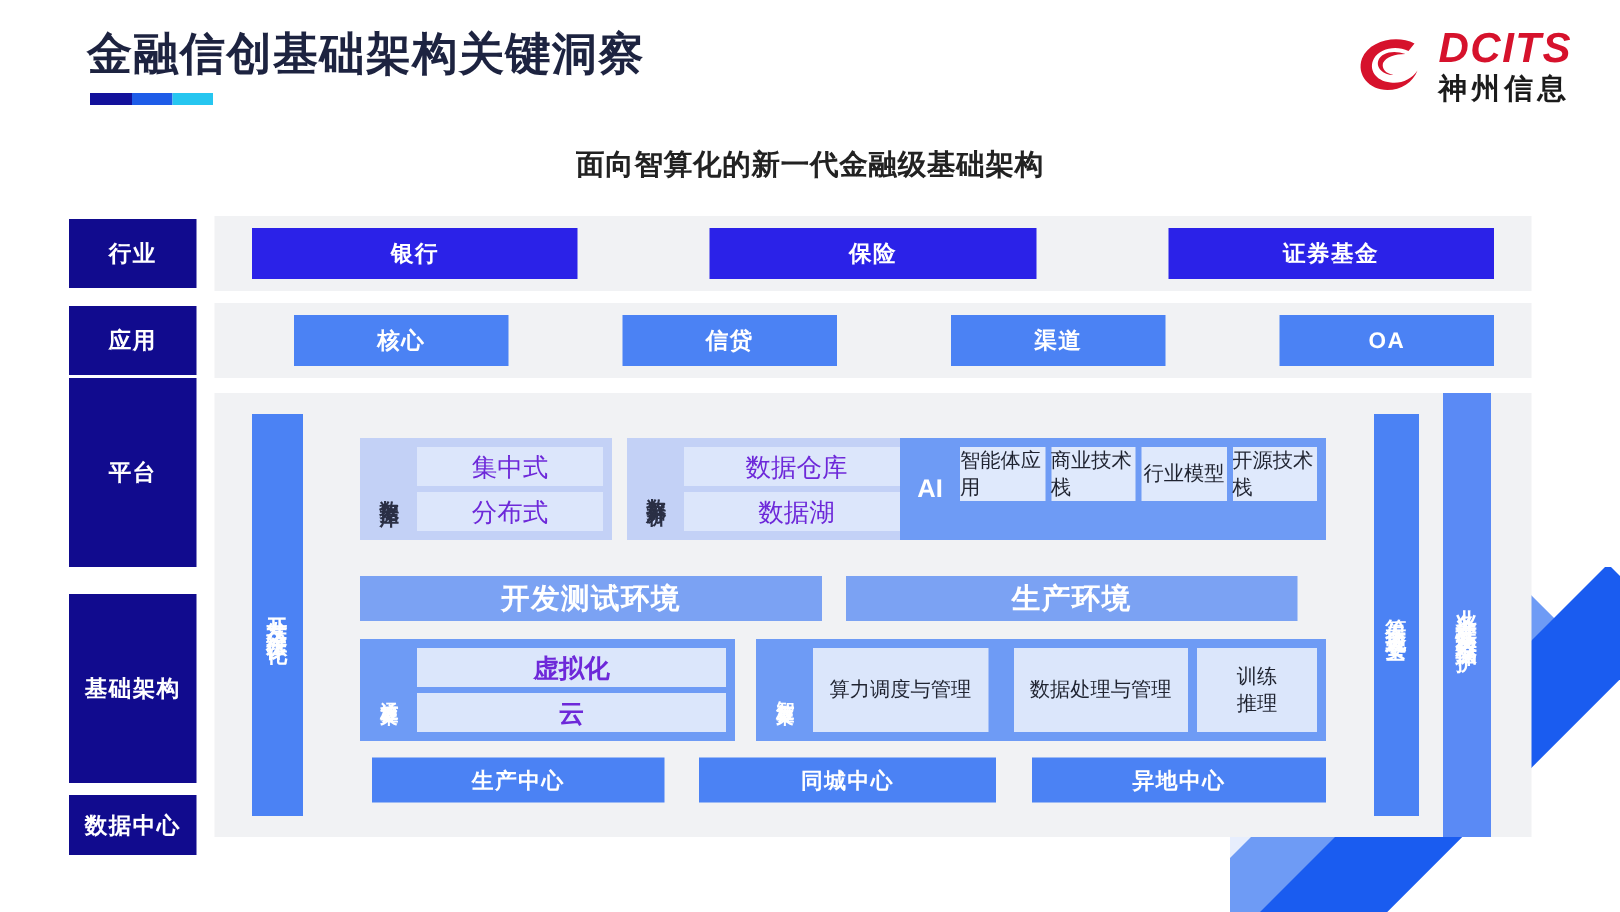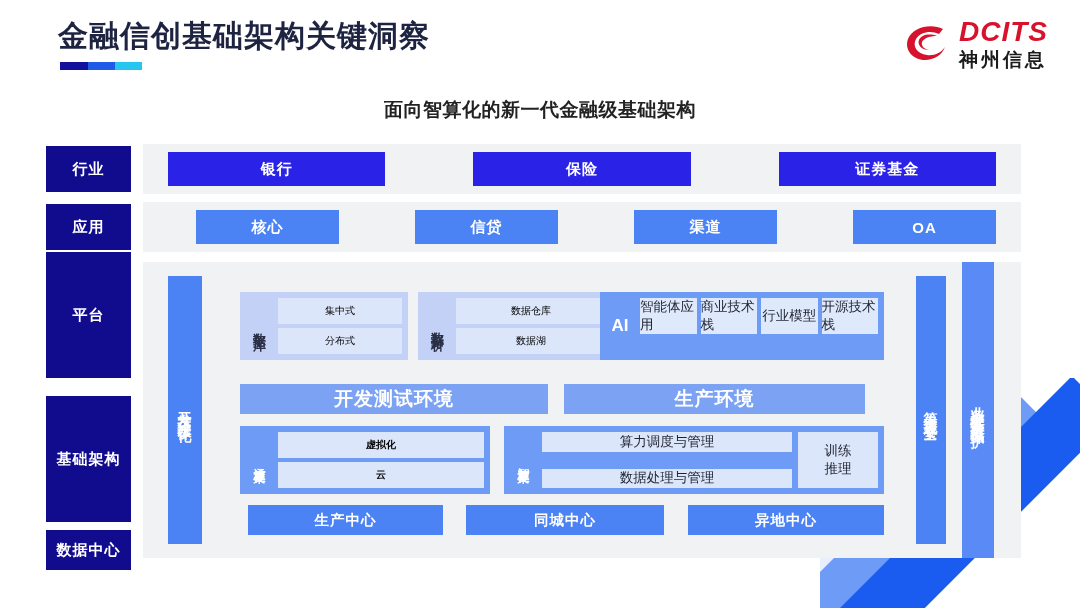--- a/index.html
+++ b/index.html
@@ -78,21 +78,21 @@
   .grp{position:absolute;display:flex;background:#c3d1f6;padding:6px;box-sizing:border-box;}
   .grp .grp-label{
     flex:0 0 auto;width:26px;
     display:flex;align-items:center;justify-content:center;
     writing-mode:vertical-rl;text-orientation:upright;
     font-size:13px;font-weight:bold;color:#fff;letter-spacing:2px;
   }
   .grp .grp-items{flex:1;display:flex;flex-direction:column;gap:4px;margin-left:6px;}
   .grp .grp-items .gi{
     flex:1;display:flex;align-items:center;justify-content:center;
-    background:#dce6fb;color:#000000;font-size:10px;
+    background:#dce6fb;color:#6d28d9;font-size:17px;
   }
 
   #grp-db{left:240px;top:292px;width:168px;height:68px;}
   #grp-db .grp-label{color:#2a2f45;}
   #grp-da{left:418px;top:292px;width:194px;height:68px;}
   #grp-da .grp-label{color:#2a2f45;}
 
   #grp-ai{left:600px;top:292px;width:284px;height:68px;background:#6e9bf5;}
   #grp-ai .grp-label{width:28px;color:#fff;writing-mode:horizontal-tb;font-size:17px;letter-spacing:0;}
   #grp-ai .grid{flex:1;display:grid;grid-template-columns:1fr 1fr 1fr 1fr;grid-template-rows:1fr 1fr;gap:4px;margin-left:6px;}
@@ -104,21 +104,21 @@
   #env-dev{left:240px;top:384px;width:308px;height:30px;}
   #env-prod{left:564px;top:384px;width:301px;height:30px;}
 
   
   #grp-general{left:240px;top:426px;width:250px;height:68px;background:#6e9bf5;}
   #grp-general .grp-label{color:#fff;font-size:12px;letter-spacing:1px;}
   #grp-general .gi{background:#dbe6fb;font-weight:bold;}
 
   #grp-intel{left:504px;top:426px;width:380px;height:68px;background:#6e9bf5;display:flex;}
   #grp-intel .grp-label{color:#fff;font-size:12px;letter-spacing:1px;}
-  #grp-intel .mid{flex:1;display:flex;flex-direction:column;gap:17px;margin-left:6px;}
+  #grp-intel .mid{flex:1;display:flex;flex-direction:row;gap:17px;margin-left:6px;}
   #grp-intel .mid .gi{flex:1;display:flex;align-items:center;justify-content:center;background:#dbe6fb;color:#1f2330;font-size:13.5px;}
   #grp-intel .side{flex:0 0 80px;margin-left:6px;display:flex;flex-direction:column;align-items:center;justify-content:center;
                    background:#dbe6fb;color:#1f2330;font-size:13.5px;line-height:1.35;}
 
   
   .center{position:absolute;background:#4b82f4;display:flex;align-items:center;justify-content:center;
           color:#fff;font-size:14.5px;font-weight:bold;letter-spacing:1px;}
   #center-prod{left:248px;top:505px;width:195px;height:30px;}
   #center-metro{left:466px;top:505px;width:198px;height:30px;}
   #center-remote{left:688px;top:505px;width:196px;height:30px;}

